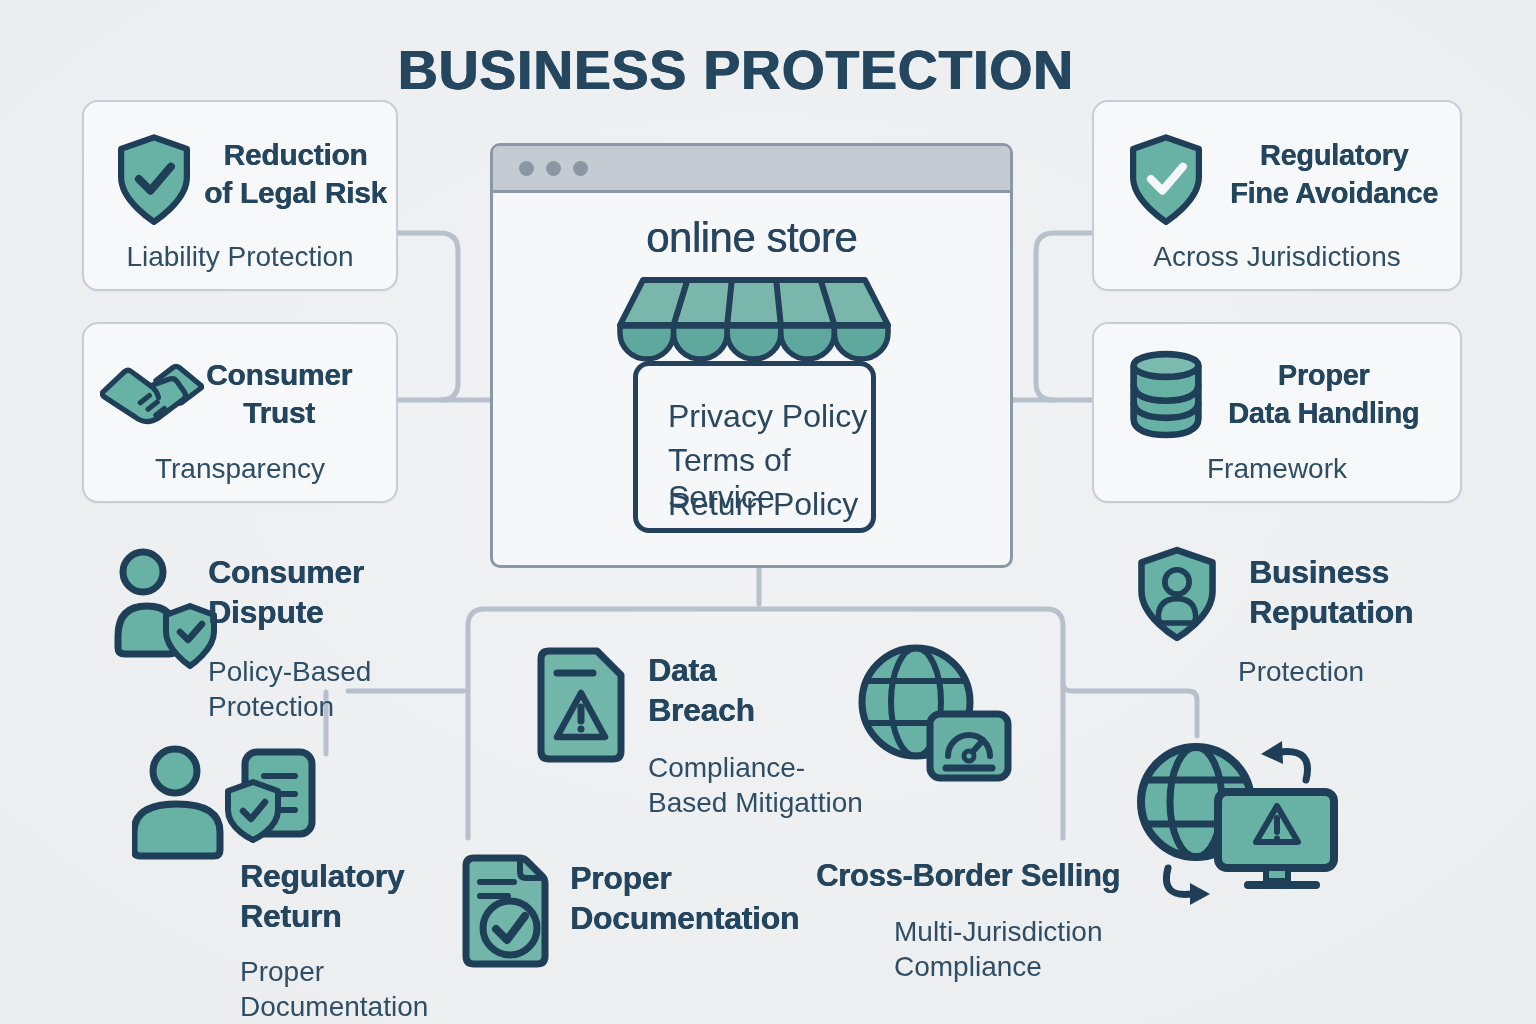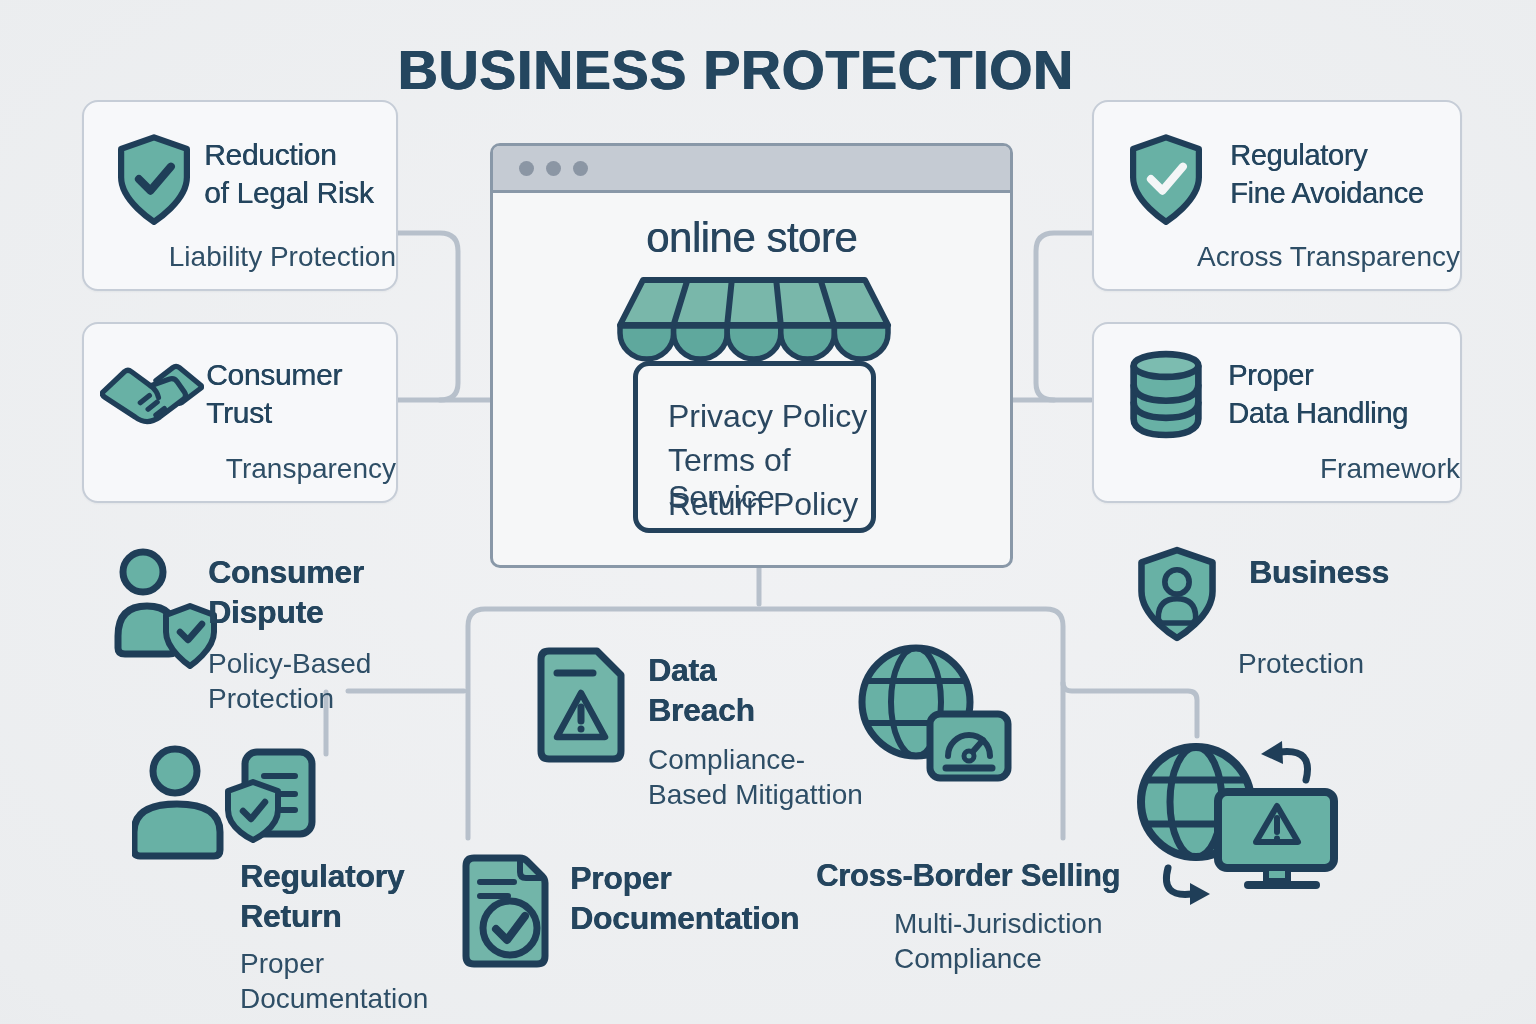--- a/index.html
+++ b/index.html
@@ -14,35 +14,36 @@
     text-shadow:0.7px 0 0 currentColor, -0.7px 0 0 currentColor;
   }
   .connectors{position:absolute; left:0; top:0; z-index:0;}
   .card{
     position:absolute; z-index:2; background:#f7f8fa;
     border:2.5px solid #c6cdd7; border-radius:16px;
     box-shadow:0 1px 2px rgba(40,60,80,0.05);
   }
   .card .icon{position:absolute;}
   .card-title{
-    position:absolute; font-size:30px; font-weight:400; line-height:38px;
+    position:absolute; font-size:30px; font-weight:700; line-height:38px;
     color:#24455e; letter-spacing:-0.3px;
     text-shadow:0.4px 0 0 currentColor;
+    text-align:center;
   }
   .card-sub{
-    position:absolute; left:0; right:0; bottom:16px; text-align:right;
+    position:absolute; left:0; right:0; bottom:16px; text-align:center;
     font-size:28px; color:#2e4e66;
   }
   .item-icon{position:absolute; z-index:2;}
   .item-title{
     position:absolute; z-index:2; font-size:32px; font-weight:700; line-height:40px;
     color:#24455e; letter-spacing:-0.3px; text-shadow:0.4px 0 0 currentColor;
   }
   .item-sub{
-    position:absolute; z-index:2; font-size:28px; line-height:35px; color:#2e4e66;
+    position:absolute; z-index:2; font-size:28px; line-height:35px; color:#2e4e66;margin-top:8px;
   }
   .window{
     position:absolute; left:490px; top:143px; width:517px; height:419px; z-index:2;
     background:#f6f7f8; border:3px solid#8998a8; border-radius:10px;
   }
   .window-bar{
     position:absolute; left:0; top:0; right:0; height:44px;
     background:#c5cbd3; border-bottom:3px solid #8998a8;
     border-radius:6px 6px 0 0;
   }
@@ -111,21 +112,21 @@
 
   <div class="card" style="left:1092px; top:100px; width:366px; height:187px;">
     <svg class="icon" style="left:32px; top:26px;" width="80" height="104" viewBox="0 0 90 106">
       <path d="M45,5 L82,18 V50 C82,77 45,100 45,100 C45,100 8,77 8,50 V18 Z" fill="#68b1a5" stroke="#1f3e58" stroke-width="7" stroke-linejoin="round"></path>
       <polyline points="28,52 41,65 64,38" fill="none" stroke="#f4f6f7" stroke-width="9" stroke-linecap="round" stroke-linejoin="round"></polyline>
     </svg>
     <div class="card-title" style="left:136px; top:34px; font-size:29px;">
       <div>Regulatory</div>
       <div>Fine Avoidance</div>
     </div>
-    <div class="card-sub">Across Transparency</div>
+    <div class="card-sub">Across Jurisdictions</div>
   </div>
 
   <div class="card" style="left:1092px; top:322px; width:366px; height:177px;">
     <svg class="icon" style="left:32px; top:26px;" width="80" height="90" viewBox="0 0 84 94">
       <path d="M8,16 V72 C8,84 23,89 42,89 C61,89 76,84 76,72 V16" fill="#68b1a5" stroke="#1f3e58" stroke-width="7" stroke-linejoin="round"></path>
       <path d="M8,36 C8,48 23,53 42,53 C61,53 76,48 76,36 M8,54 C8,66 23,71 42,71 C61,71 76,66 76,54" fill="none" stroke="#1f3e58" stroke-width="7"></path>
       <ellipse cx="42" cy="16" rx="34" ry="12" fill="#7cbcb0" stroke="#1f3e58" stroke-width="7"></ellipse>
     </svg>
     <div class="card-title" style="left:134px; top:32px; font-size:29px;">
       <div>Proper</div>
@@ -237,20 +238,21 @@
     <div>Documentation</div>
   </div>
 
   <svg class="item-icon" style="left:1134px; top:546px;" width="86" height="98" viewBox="0 0 92 104">
     <path d="M46,4 L84,17 V48 C84,76 46,98 46,98 C46,98 8,76 8,48 V17 Z" fill="#68b1a5" stroke="#1f3e58" stroke-width="7" stroke-linejoin="round"></path>
     <circle cx="46" cy="38" r="13" fill="#68b1a5" stroke="#1f3e58" stroke-width="6"></circle>
     <path d="M26,76 Q26,56 46,56 Q66,56 66,76 Q66,82 60,82 H32 Q26,82 26,76 Z" fill="#68b1a5" stroke="#1f3e58" stroke-width="6" stroke-linejoin="round"></path>
   </svg>
   <div class="item-title" style="left:1238px; top:552px;margin-left:11px;">
     <div>Business</div>
+    <div>Reputation</div>
   </div>
   <div class="item-sub" style="left:1238px; top:646px;">Protection</div>
 
   <svg class="item-icon" style="left:1130px; top:722px;" width="212" height="184" viewBox="0 0 212 184">
     <circle cx="66" cy="80" r="55" fill="#68b1a5" stroke="#1f3e58" stroke-width="8"></circle>
     <ellipse cx="66" cy="80" rx="26" ry="55" fill="none" stroke="#1f3e58" stroke-width="7"></ellipse>
     <path d="M16,58 H116 M16,102 H116" fill="none" stroke="#1f3e58" stroke-width="7"></path>
     <rect x="88" y="70" width="116" height="76" rx="9" fill="#68b1a5" stroke="#1f3e58" stroke-width="8"></rect>
     <path d="M147,84 L168,120 H126 Z" fill="none" stroke="#1f3e58" stroke-width="6" stroke-linejoin="round"></path>
     <path d="M147,96 V110" stroke="#1f3e58" stroke-width="6" stroke-linecap="round"></path>

